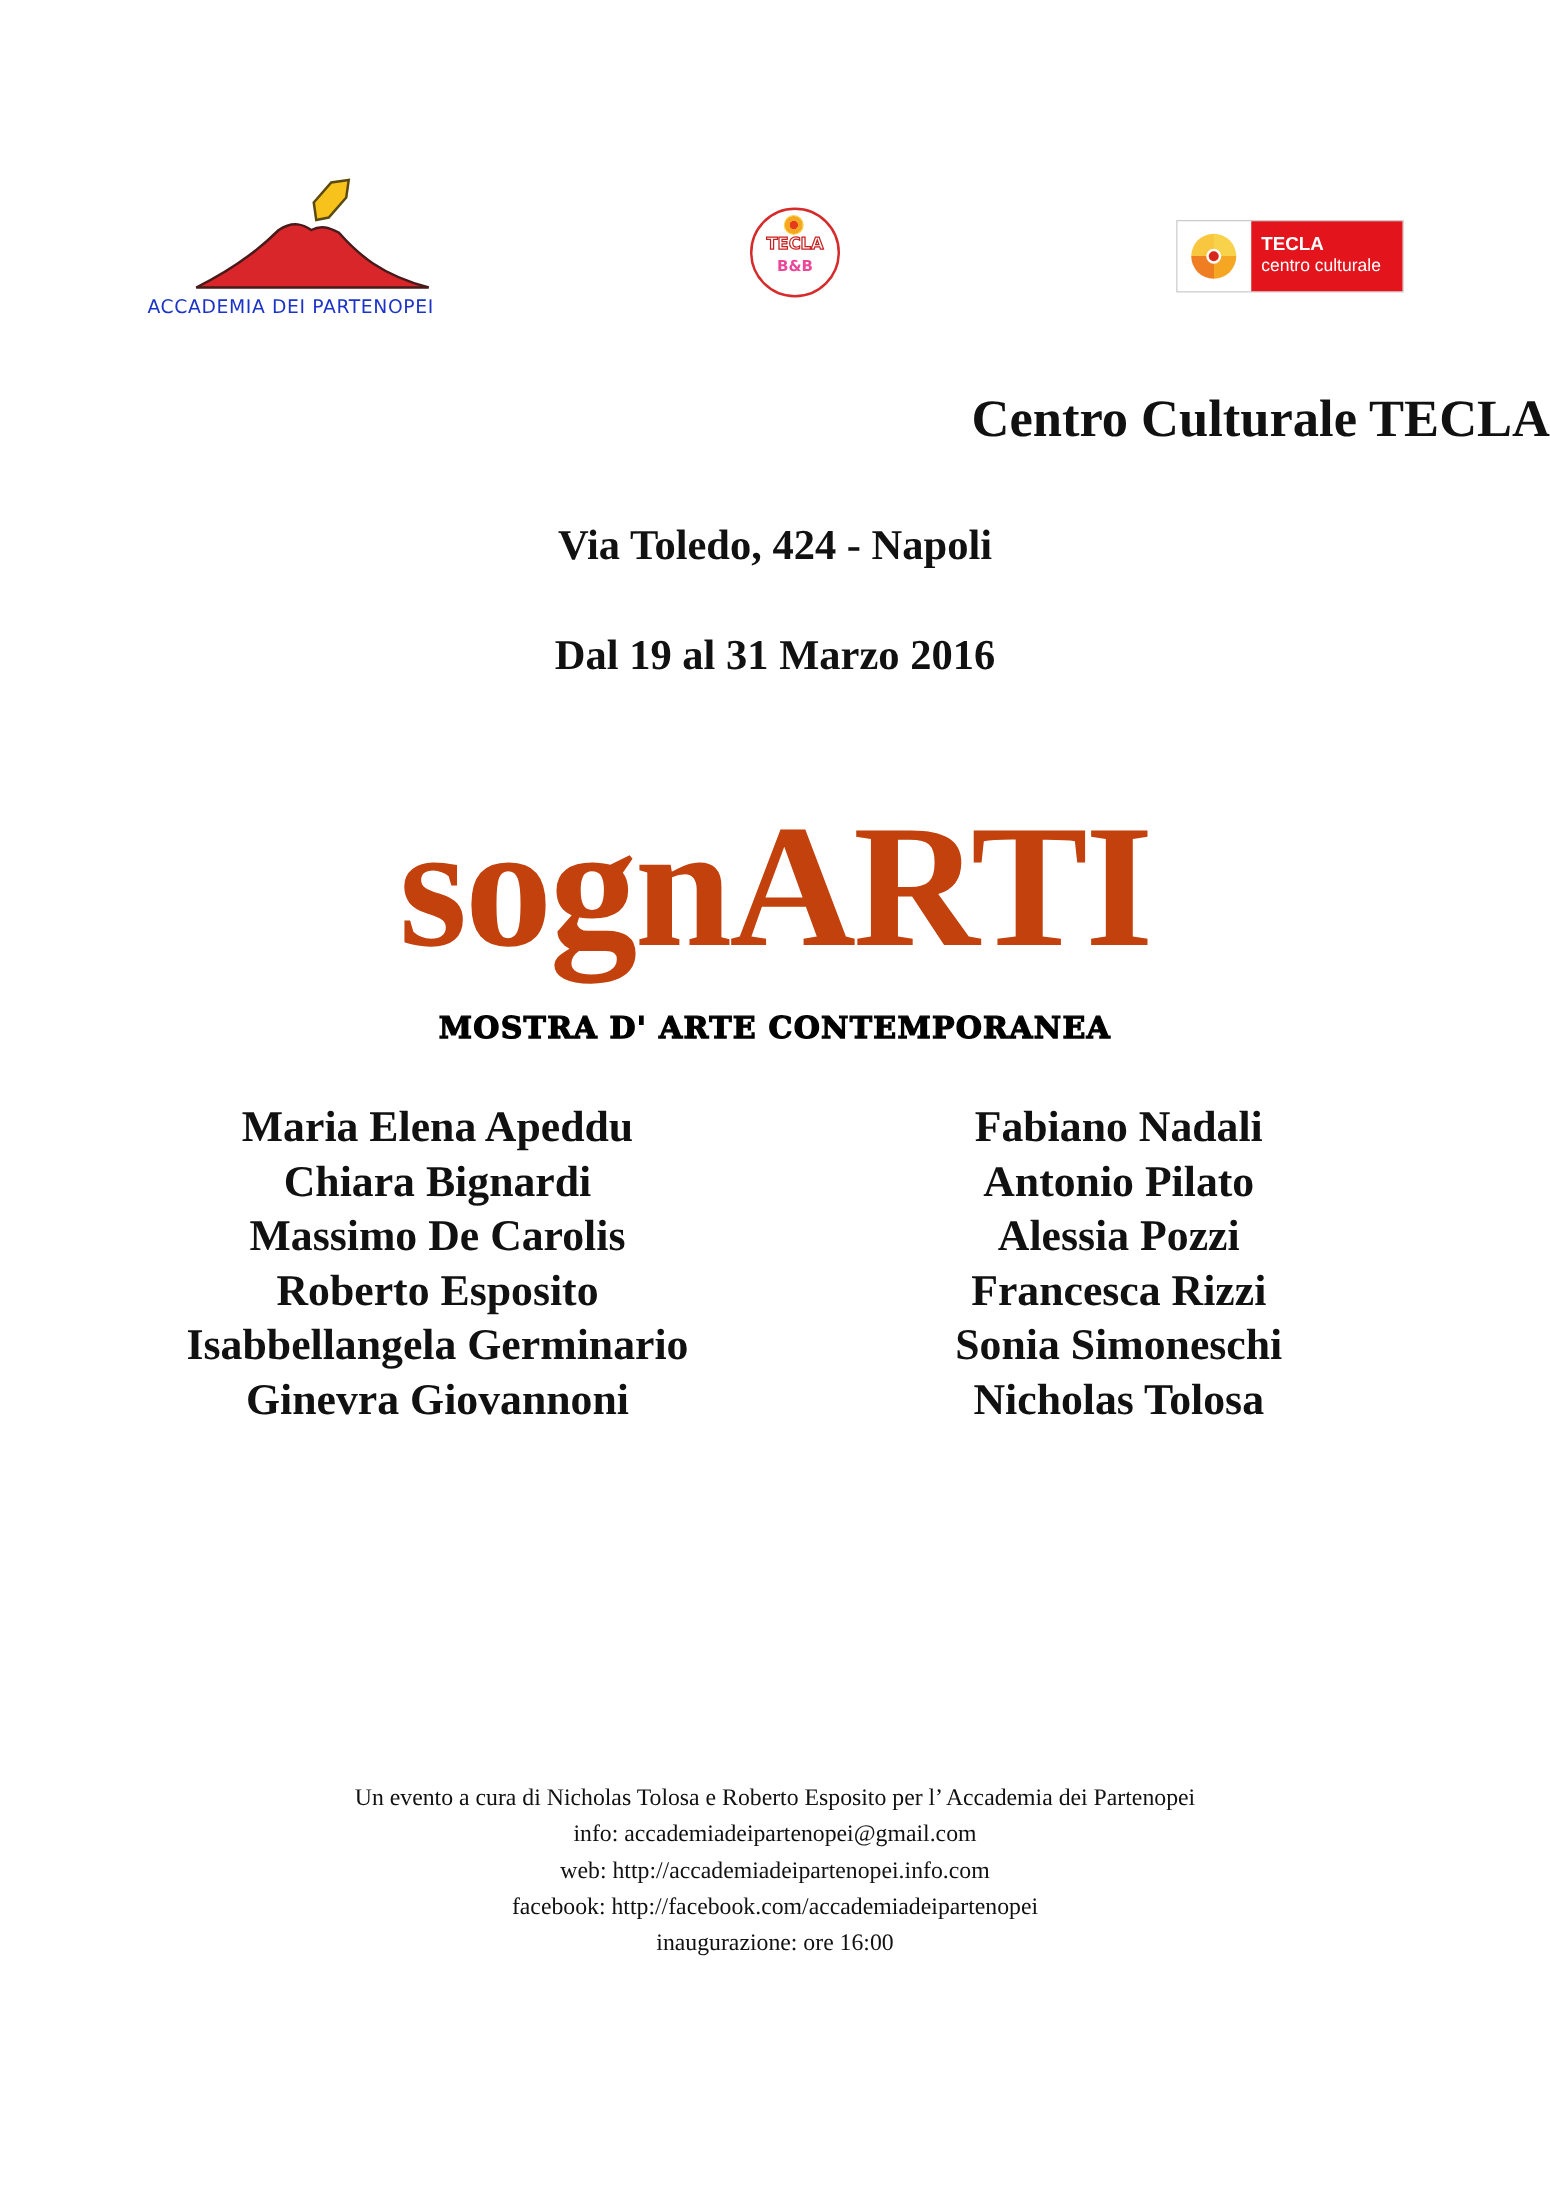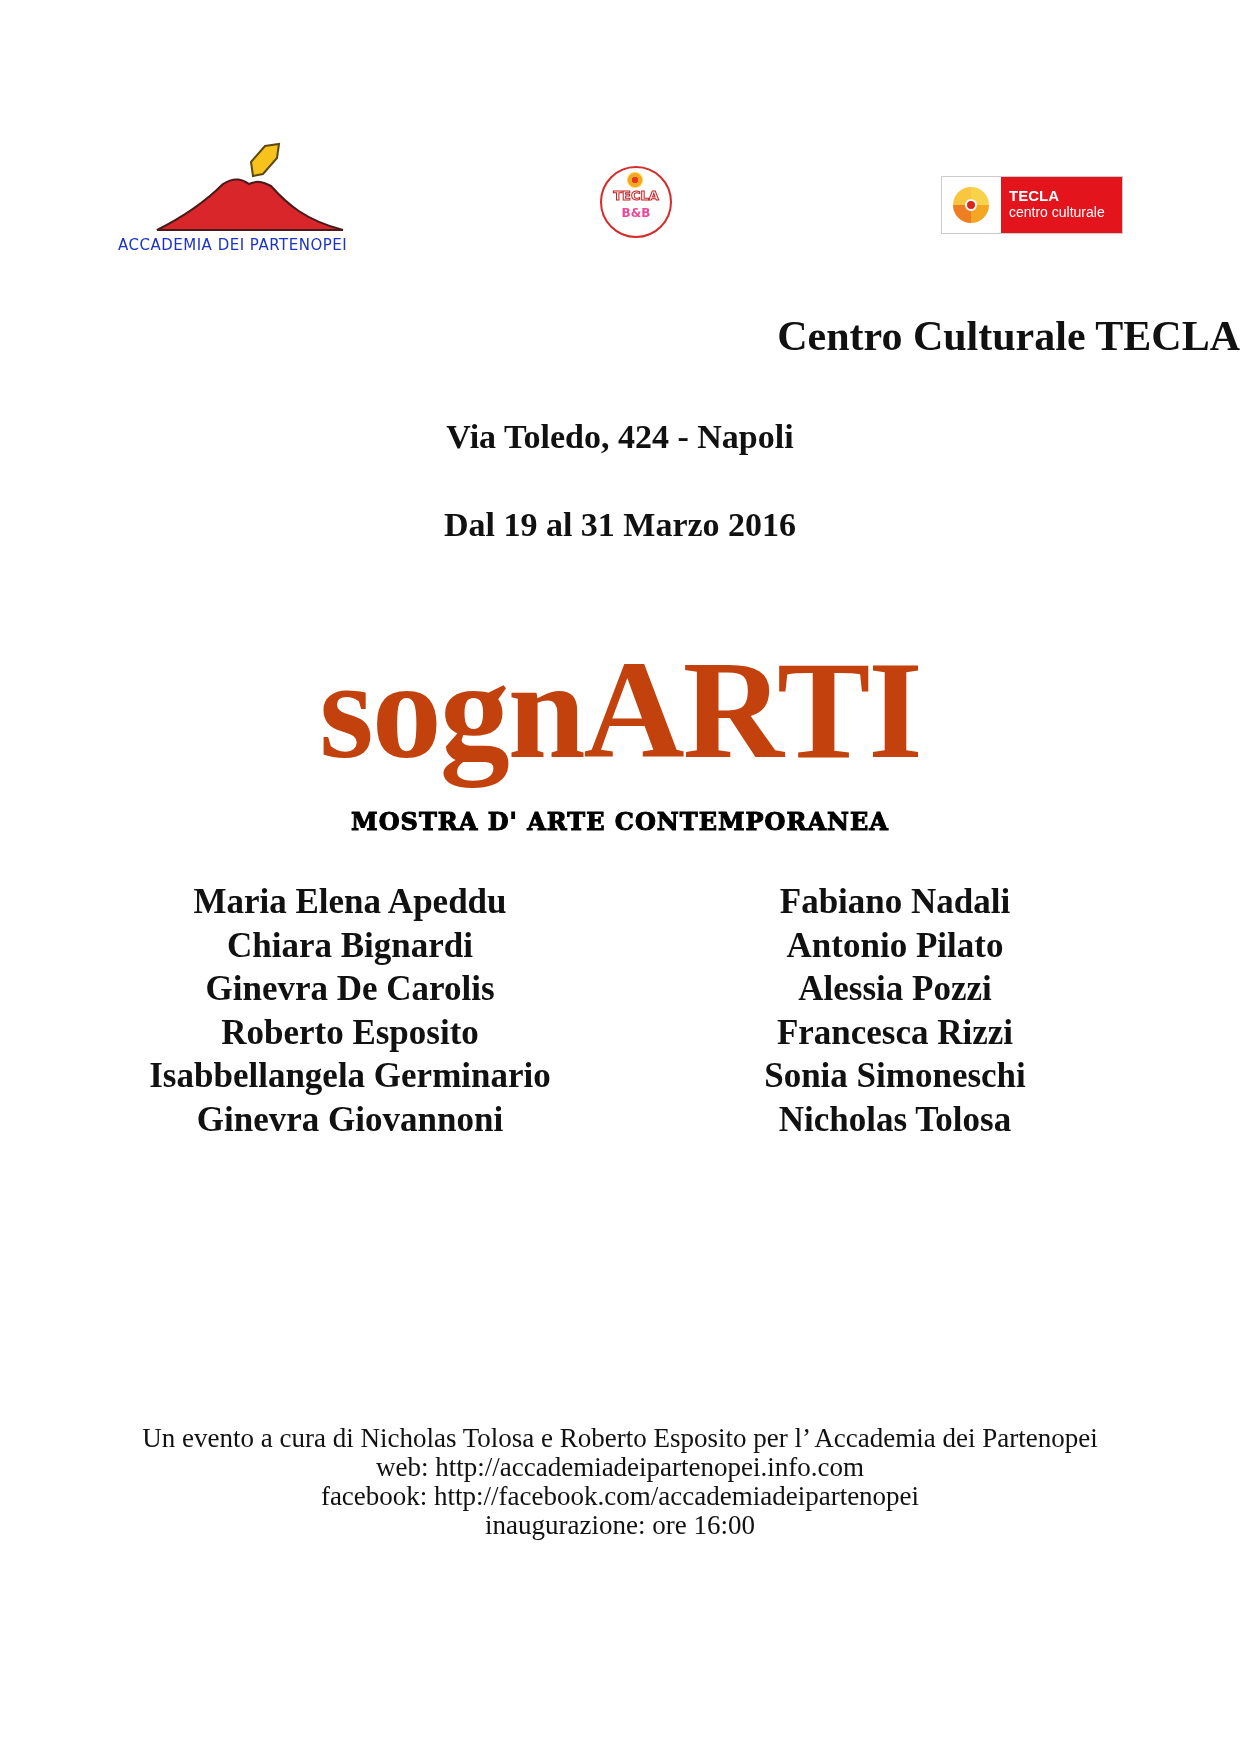--- a/index.html
+++ b/index.html
@@ -31,21 +31,21 @@
     .h-dates { left: 0; top: 506px; width: 1240px; font-weight: bold; font-size: 34px; }
 
     .title { left: 0; top: 640px; width: 1240px; font-weight: bold; font-size: 140px; color: #c2410c; letter-spacing: -2px; line-height: 1; }
     .title .caps { font-size: 140px; }
     .subtitle { left: 0; top: 807px; width: 1240px; font-family: "DejaVu Serif", serif; font-weight: bold; font-size: 24px; letter-spacing: 1px; color: #000; -webkit-text-stroke: 1px #000; }
 
     .artists { top: 880px; width: 460px; font-weight: bold; font-size: 35px; line-height: 43.5px; }
     .artists-left { left: 120px; }
     .artists-right { left: 665px; width: 460px; }
 
-    .footer { left: 0; top: 1424px; width: 1240px; font-family: "Liberation Serif", serif; font-size: 27px; line-height: 29px; color: #111; text-align: center; }
+    .footer { left: 0; top: 1424px; width: 1240px; font-family: "Liberation Serif", serif; font-size: 19px; line-height: 29px; color: #111; text-align: center; }
   </style>
 </head>
 <body>
 
 <div class="abs logo-accademia">
   <svg width="190" height="100" viewBox="0 0 190 100">
     <path d="M96 22 L110 6 L124 4 L122 18 L108 34 L98 36 Z" fill="#f7c21b" stroke="#5a4a10" stroke-width="2"></path>
     <path d="M2 90 C30 76 50 62 68 44 C80 36 88 40 94 44 C102 40 108 42 116 46 C132 64 150 80 188 90 Z" fill="#d9262a" stroke="#4a1a1a" stroke-width="2"></path>
   </svg>
   <div class="caption">ACCADEMIA DEI PARTENOPEI</div>
@@ -71,32 +71,33 @@
 <div class="abs center h-venue">Centro Culturale TECLA</div>
 <div class="abs center h-address">Via Toledo, 424 - Napoli</div>
 <div class="abs center h-dates">Dal 19 al 31 Marzo 2016</div>
 
 <div class="abs center title"><span>sogn</span><span class="caps">ARTI</span></div>
 <div class="abs center subtitle">MOSTRA D' ARTE CONTEMPORANEA</div>
 
 <div class="abs center artists artists-left">
   <div>Maria Elena Apeddu</div>
   <div>Chiara Bignardi</div>
-  <div>Ginevra De Carolis</div>
+  <div>Massimo De Carolis</div>
   <div>Roberto Esposito</div>
   <div>Isabbellangela Germinario</div>
   <div>Ginevra Giovannoni</div>
 </div>
 <div class="abs center artists artists-right">
   <div>Fabiano Nadali</div>
   <div>Antonio Pilato</div>
   <div>Alessia Pozzi</div>
   <div>Francesca Rizzi</div>
   <div>Sonia Simoneschi</div>
   <div>Nicholas Tolosa</div>
 </div>
 
 <div class="abs center footer">
   <div>Un evento a cura di Nicholas Tolosa e Roberto Esposito per l’ Accademia dei Partenopei</div>
+  <div>info: accademiadeipartenopei@gmail.com</div>
   <div>web: http://accademiadeipartenopei.info.com</div>
   <div>facebook: http://facebook.com/accademiadeipartenopei</div>
   <div>inaugurazione: ore 16:00</div>
 </div>
 
 </body></html>

